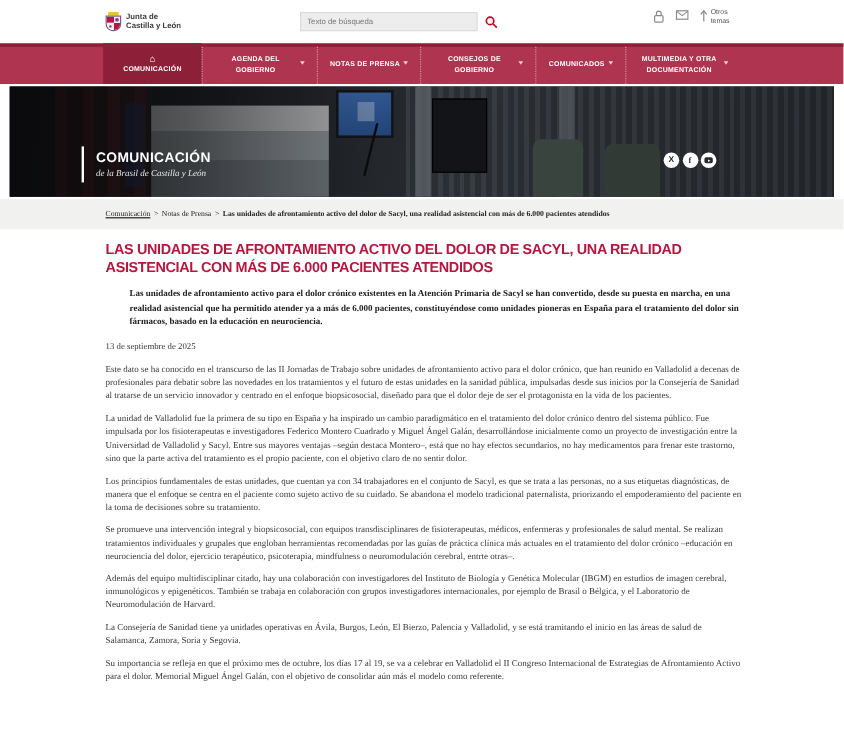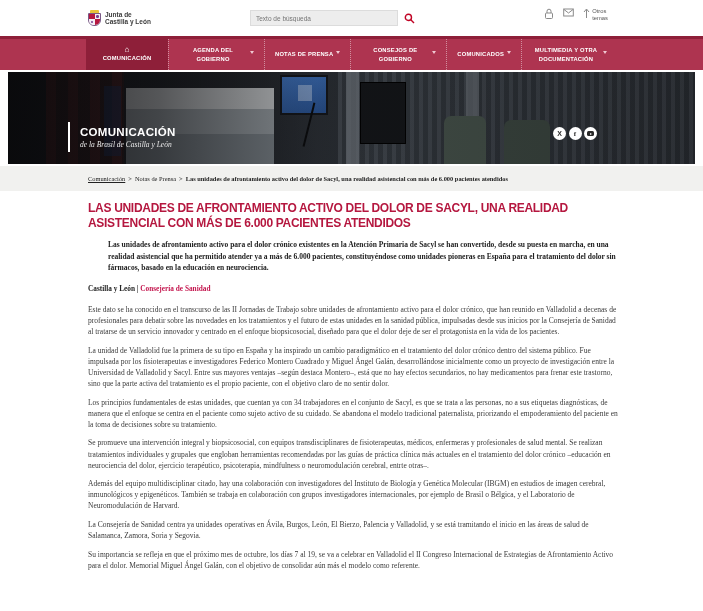--- a/index.html
+++ b/index.html
@@ -206,25 +206,21 @@
   <span class="bc-link">Comunicación</span>
   <span class="bc-sep">&gt;</span>
   <span>Notas de Prensa</span>
   <span class="bc-sep">&gt;</span>
   <span class="bc-current">Las unidades de afrontamiento activo del dolor de Sacyl, una realidad asistencial con más de 6.000 pacientes atendidos</span>
 </div>
 
 <main class="content">
   <h1 class="article-title">LAS UNIDADES DE AFRONTAMIENTO ACTIVO DEL DOLOR DE SACYL, UNA REALIDAD ASISTENCIAL CON MÁS DE 6.000 PACIENTES ATENDIDOS</h1>
   <p class="intro serif">Las unidades de afrontamiento activo para el dolor crónico existentes en la Atención Primaria de Sacyl se han convertido, desde su puesta en marcha, en una realidad asistencial que ha permitido atender ya a más de 6.000 pacientes, constituyéndose como unidades pioneras en España para el tratamiento del dolor sin fármacos, basado en la educación en neurociencia.</p>
-  <p class="region-line serif">
-    <span>Castilla y León</span>
-    <span>|</span>
-    <span class="dept-link">Consejería de Sanidad</span>
-  </p>
+  <p class="date-line serif">13 de septiembre de 2025</p>
   <p class="para serif">Este dato se ha conocido en el transcurso de las II Jornadas de Trabajo sobre unidades de afrontamiento activo para el dolor crónico, que han reunido en Valladolid a decenas de profesionales para debatir sobre las novedades en los tratamientos y el futuro de estas unidades en la sanidad pública, impulsadas desde sus inicios por la Consejería de Sanidad al tratarse de un servicio innovador y centrado en el enfoque biopsicosocial, diseñado para que el dolor deje de ser el protagonista en la vida de los pacientes.</p>
   <p class="para serif">La unidad de Valladolid fue la primera de su tipo en España y ha inspirado un cambio paradigmático en el tratamiento del dolor crónico dentro del sistema público. Fue impulsada por los fisioterapeutas e investigadores Federico Montero Cuadrado y Miguel Ángel Galán, desarrollándose inicialmente como un proyecto de investigación entre la Universidad de Valladolid y Sacyl. Entre sus mayores ventajas –según destaca Montero–, está que no hay efectos secundarios, no hay medicamentos para frenar este trastorno, sino que la parte activa del tratamiento es el propio paciente, con el objetivo claro de no sentir dolor.</p>
   <p class="para serif">Los principios fundamentales de estas unidades, que cuentan ya con 34 trabajadores en el conjunto de Sacyl, es que se trata a las personas, no a sus etiquetas diagnósticas, de manera que el enfoque se centra en el paciente como sujeto activo de su cuidado. Se abandona el modelo tradicional paternalista, priorizando el empoderamiento del paciente en la toma de decisiones sobre su tratamiento.</p>
   <p class="para serif">Se promueve una intervención integral y biopsicosocial, con equipos transdisciplinares de fisioterapeutas, médicos, enfermeras y profesionales de salud mental. Se realizan tratamientos individuales y grupales que engloban herramientas recomendadas por las guías de práctica clínica más actuales en el tratamiento del dolor crónico –educación en neurociencia del dolor, ejercicio terapéutico, psicoterapia, mindfulness o neuromodulación cerebral, entrte otras–.</p>
   <p class="para serif">Además del equipo multidisciplinar citado, hay una colaboración con investigadores del Instituto de Biología y Genética Molecular (IBGM) en estudios de imagen cerebral, inmunológicos y epigenéticos. También se trabaja en colaboración con grupos investigadores internacionales, por ejemplo de Brasil o Bélgica, y el Laboratorio de Neuromodulación de Harvard.</p>
-  <p class="para serif">La Consejería de Sanidad centra ya unidades operativas en Ávila, Burgos, León, El Bierzo, Palencia y Valladolid, y se está tramitando el inicio en las áreas de salud de Salamanca, Zamora, Soria y Segovia.</p>
-  <p class="para serif">Su importancia se refleja en que el próximo mes de octubre, los días 7 al 19, se va a celebrar en Valladolid el II Congreso Internacional de Estrategias de Afrontamiento Activo para el dolor. Memorial Miguel Ángel Galán, con el objetivo de consolidar aún más el modelo como referente.</p>
+  <p class="para serif">La Consejería de Sanidad tiene ya unidades operativas en Ávila, Burgos, León, El Bierzo, Palencia y Valladolid, y se está tramitando el inicio en las áreas de salud de Salamanca, Zamora, Soria y Segovia.</p>
+  <p class="para serif">Su importancia se refleja en que el próximo mes de octubre, los días 17 al 19, se va a celebrar en Valladolid el II Congreso Internacional de Estrategias de Afrontamiento Activo para el dolor. Memorial Miguel Ángel Galán, con el objetivo de consolidar aún más el modelo como referente.</p>
 </main>
 
 </body></html>

